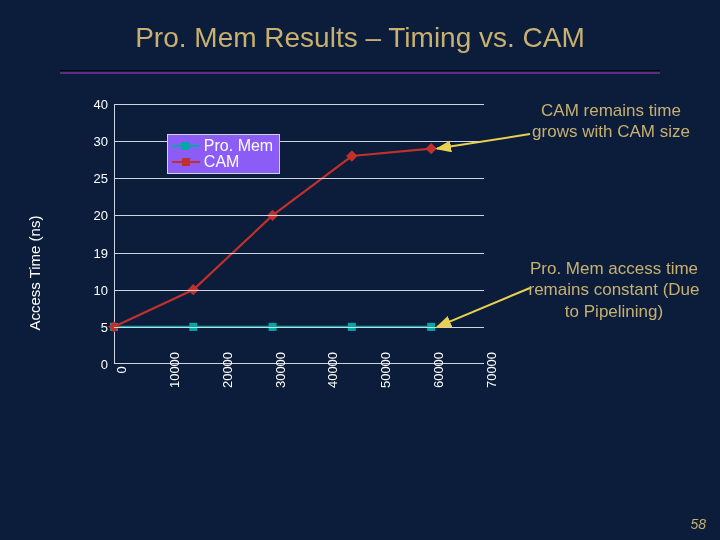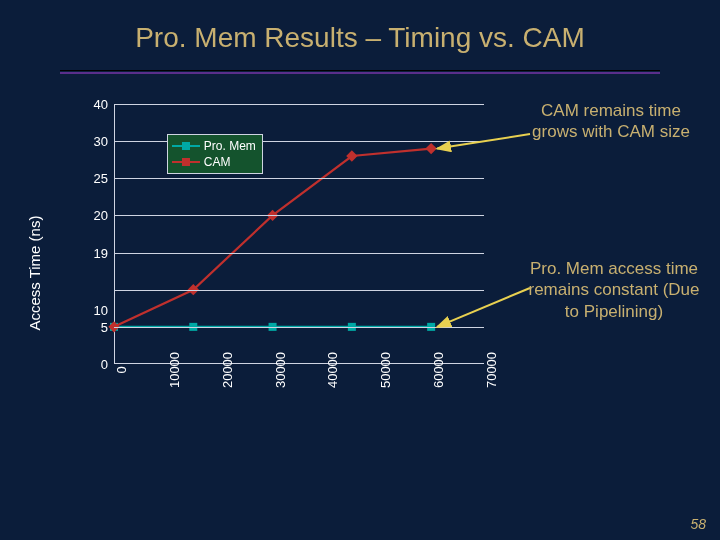--- a/index.html
+++ b/index.html
@@ -63,24 +63,24 @@
   }
   .grid {
     position: absolute; left: 0; right: 0;
     height: 1px; background: #cfd4e2;
   }
   .axis-x { position:absolute; left:0; right:0; bottom:0; height:1px; background:#cfd4e2; }
   .axis-y { position:absolute; top:0; bottom:0; left:0; width:1px; background:#cfd4e2; }
 
   .legend {
     position: absolute;
-    background: #14532d;
+    background: #8b5cf6;
     border: 1px solid #cfd4e2;
     padding: 3px 6px 3px 4px;
-    font-size: 12px; color:#fff;
+    font-size: 16px; color:#fff;
   }
   .legend .row { display:flex; align-items:center; gap:4px; height:16px;}
   .legend .mk { width:28px; height:10px; position:relative; }
   .legend .mk::before {
     content:""; position:absolute; left:0; right:0; top:50%; height:2px; transform:translateY(-50%);
   }
   .legend .mk.sq::before { background:#00a9a5; }
   .legend .mk.di::before { background:#c0302d; }
   .legend .mk span {
     position:absolute; top:50%; left:50%; transform:translate(-50%,-50%);
@@ -126,21 +126,21 @@
         <rect x="-4" y="218.85714285714286" width="8" height="8" fill="#c0302d" transform="rotate(45 0 222.85714285714286)"></rect>
         <rect x="75.28571428571428" y="181.71428571428572" width="8" height="8" fill="#c0302d" transform="rotate(45 79.28571428571428 185.71428571428572)"></rect>
         <rect x="154.57142857142856" y="107.42857142857144" width="8" height="8" fill="#c0302d" transform="rotate(45 158.57142857142856 111.42857142857144)"></rect>
         <rect x="233.85714285714286" y="48" width="8" height="8" fill="#c0302d" transform="rotate(45 237.85714285714286 52)"></rect>
         <rect x="313.1428571428571" y="40.571428571428555" width="8" height="8" fill="#c0302d" transform="rotate(45 317.1428571428571 44.571428571428555)"></rect>
       </svg>
   <div class="ytk" style="top: 260px;">0</div>
       <div class="grid" style="top: 222.857px;"></div>
       <div class="ytk" style="top: 222.857px;">5</div>
       <div class="grid" style="top: 185.714px;"></div>
-      <div class="ytk" style="top: 185.714px; margin-top: 20px;">10</div>
+      <div class="ytk" style="top: 185.714px;">10</div>
       <div class="grid" style="top: 148.571px;"></div>
       <div class="ytk" style="top: 148.571px;">19</div>
       <div class="grid" style="top: 111.429px;"></div>
       <div class="ytk" style="top: 111.429px;">20</div>
       <div class="grid" style="top: 74.2857px;"></div>
       <div class="ytk" style="top: 74.2857px; text-align: right;">25</div>
       <div class="grid" style="top: 37.1429px;"></div>
       <div class="ytk" style="top: 37.1429px;">30</div>
       <div class="grid" style="top: 0px;"></div>
       <div class="ytk" style="top: 0px;">40</div>

